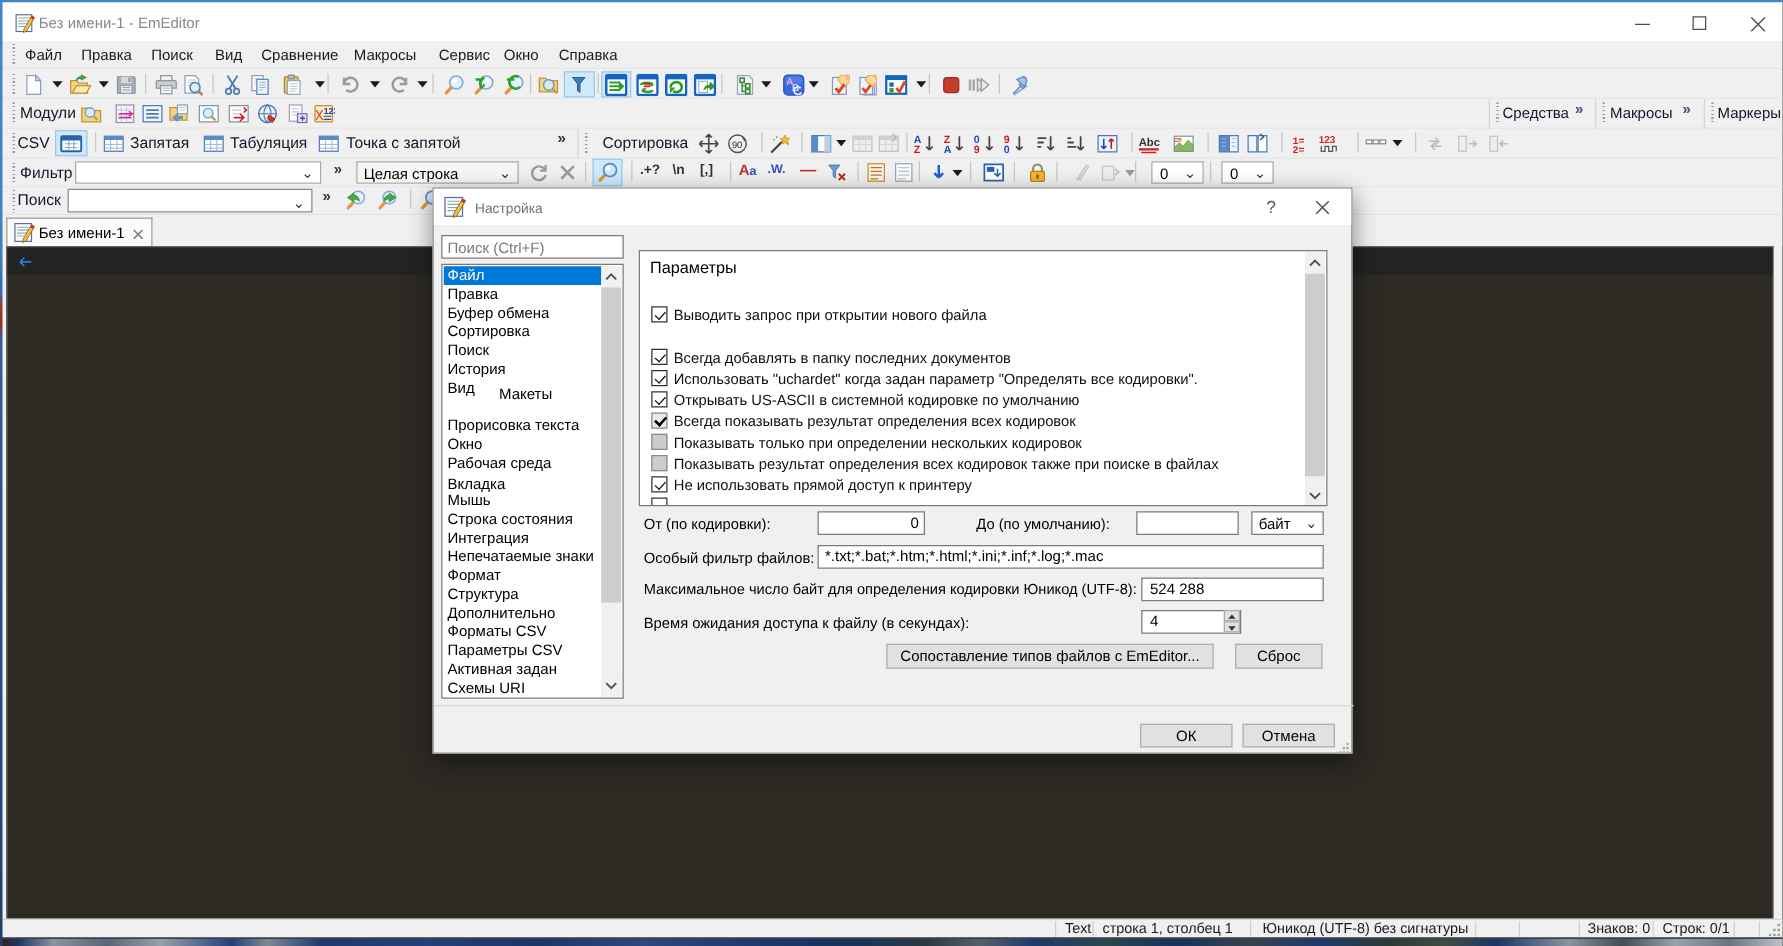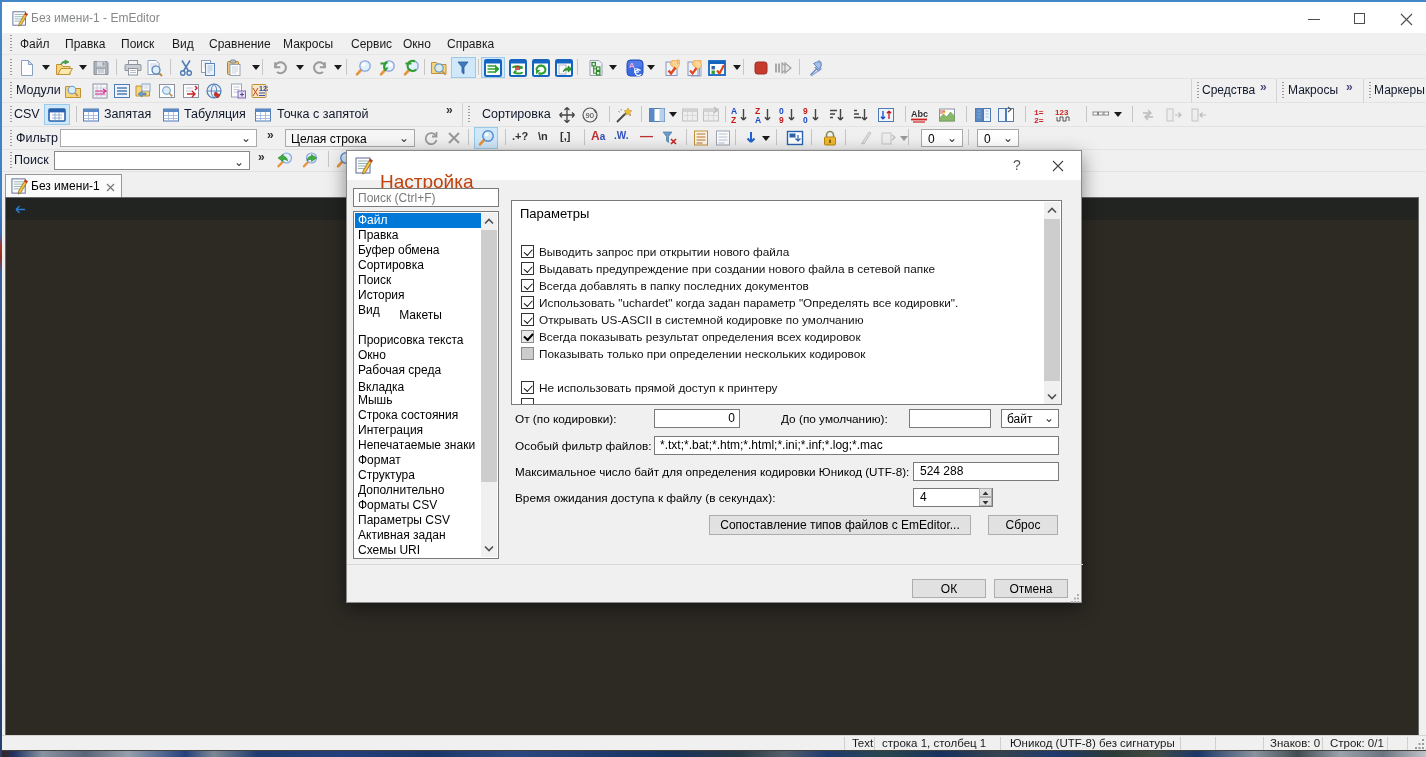--- a/index.html
+++ b/index.html
@@ -805,21 +805,21 @@
 <div class="abs" id="leftedge"></div>
 
 <div class="abs" id="dialog">
   <div id="dlgtitle">
     <svg class="abs" style="left:8px;top:5px;" width="19" height="19" viewBox="0 0 19 19">
         <rect x="1" y="2" width="14" height="15" fill="#fdfdfd" stroke="#5a6a9a"></rect>
         <path d="M3 5 h10 M3 7.5 h10 M3 10 h10 M3 12.5 h6" stroke="#8aa" stroke-width="0.9"></path>
         <path d="M8 15 L15 3 l2.5 1.5 -7 12 -3 1.5 z" fill="#f0c040" stroke="#806020" stroke-width="0.7"></path>
         <path d="M15 3 l2.5 1.5 -1.2 2 -2.5-1.5 z" fill="#cc3322"></path>
       </svg>
-    <span class="abs" style="left:33px;top:20px;color:#c2410c;font-size:19px;">Настройка</span>
+    <span class="abs" style="left:33px;top:10px;color:#737373;font-size:11px;">Настройка</span>
     <span class="dlgbtn" style="left:655px;width:30px;font-size:14px;line-height:29px;color:#555;">?</span>
     <svg class="abs" style="left:705px;top:9px;" width="12" height="12">
         <path d="M1 1 L11 11 M11 1 L1 11" stroke="#444" stroke-width="1.1"></path>
       </svg>
   </div>
   <input class="field" style="left: 6px; top: 37px; width: 146px; height: 19px; padding-left: 4px; color: rgb(122, 122, 122);" value="Поиск (Ctrl+F)" readonly="">
   <div id="catlist">
     <div class="cat sel" style="top:1px;">Файл</div>
     <div class="cat" style="top:16px;">Правка</div>
     <div class="cat" style="top:31px;">Буфер обмена</div>
@@ -856,43 +856,43 @@
           </svg>
         </div>
     </div>
   </div>
   <div id="plist">
     <span class="abs" style="left:8px;top:5px;font-size:13px;">Параметры</span>
     <div class="prow" style="top:42px;">
         <div class="cb chk"></div>
         <span class="plabel">Выводить запрос при открытии нового файла</span>
       </div>
-    <div class="prow" style="top:59px;">
-        <div class="cb chk"></div>
-        <span class="plabel">Выдавать предупреждение при создании нового файла в сетевой папке</span>
-      </div>
     <div class="prow" style="top:76px;">
         <div class="cb chk"></div>
         <span class="plabel">Всегда добавлять в папку последних документов</span>
       </div>
     <div class="prow" style="top:93px;">
         <div class="cb chk"></div>
         <span class="plabel">Использовать "uchardet" когда задан параметр "Определять все кодировки".</span>
       </div>
     <div class="prow" style="top:110px;">
         <div class="cb chk"></div>
         <span class="plabel">Открывать US-ASCII в системной кодировке по умолчанию</span>
       </div>
     <div class="prow" style="top:127px;">
         <div class="cb old chk2"></div>
         <span class="plabel">Всегда показывать результат определения всех кодировок</span>
       </div>
     <div class="prow" style="top:144px;">
         <div class="cb gray"></div>
         <span class="plabel">Показывать только при определении нескольких кодировок</span>
+      </div>
+    <div class="prow" style="top:161px;">
+        <div class="cb gray"></div>
+        <span class="plabel">Показывать результат определения всех кодировок также при поиске в файлах</span>
       </div>
     <div class="prow" style="top:178px;">
         <div class="cb chk"></div>
         <span class="plabel">Не использовать прямой доступ к принтеру</span>
       </div>
     <div class="prow" style="top:195px;">
         <div class="cb"></div>
       </div>
     <div class="sbar" style="right:1px;top:1px;width:16px;height:203px;">
       <div class="sarrow" style="top:0;">

